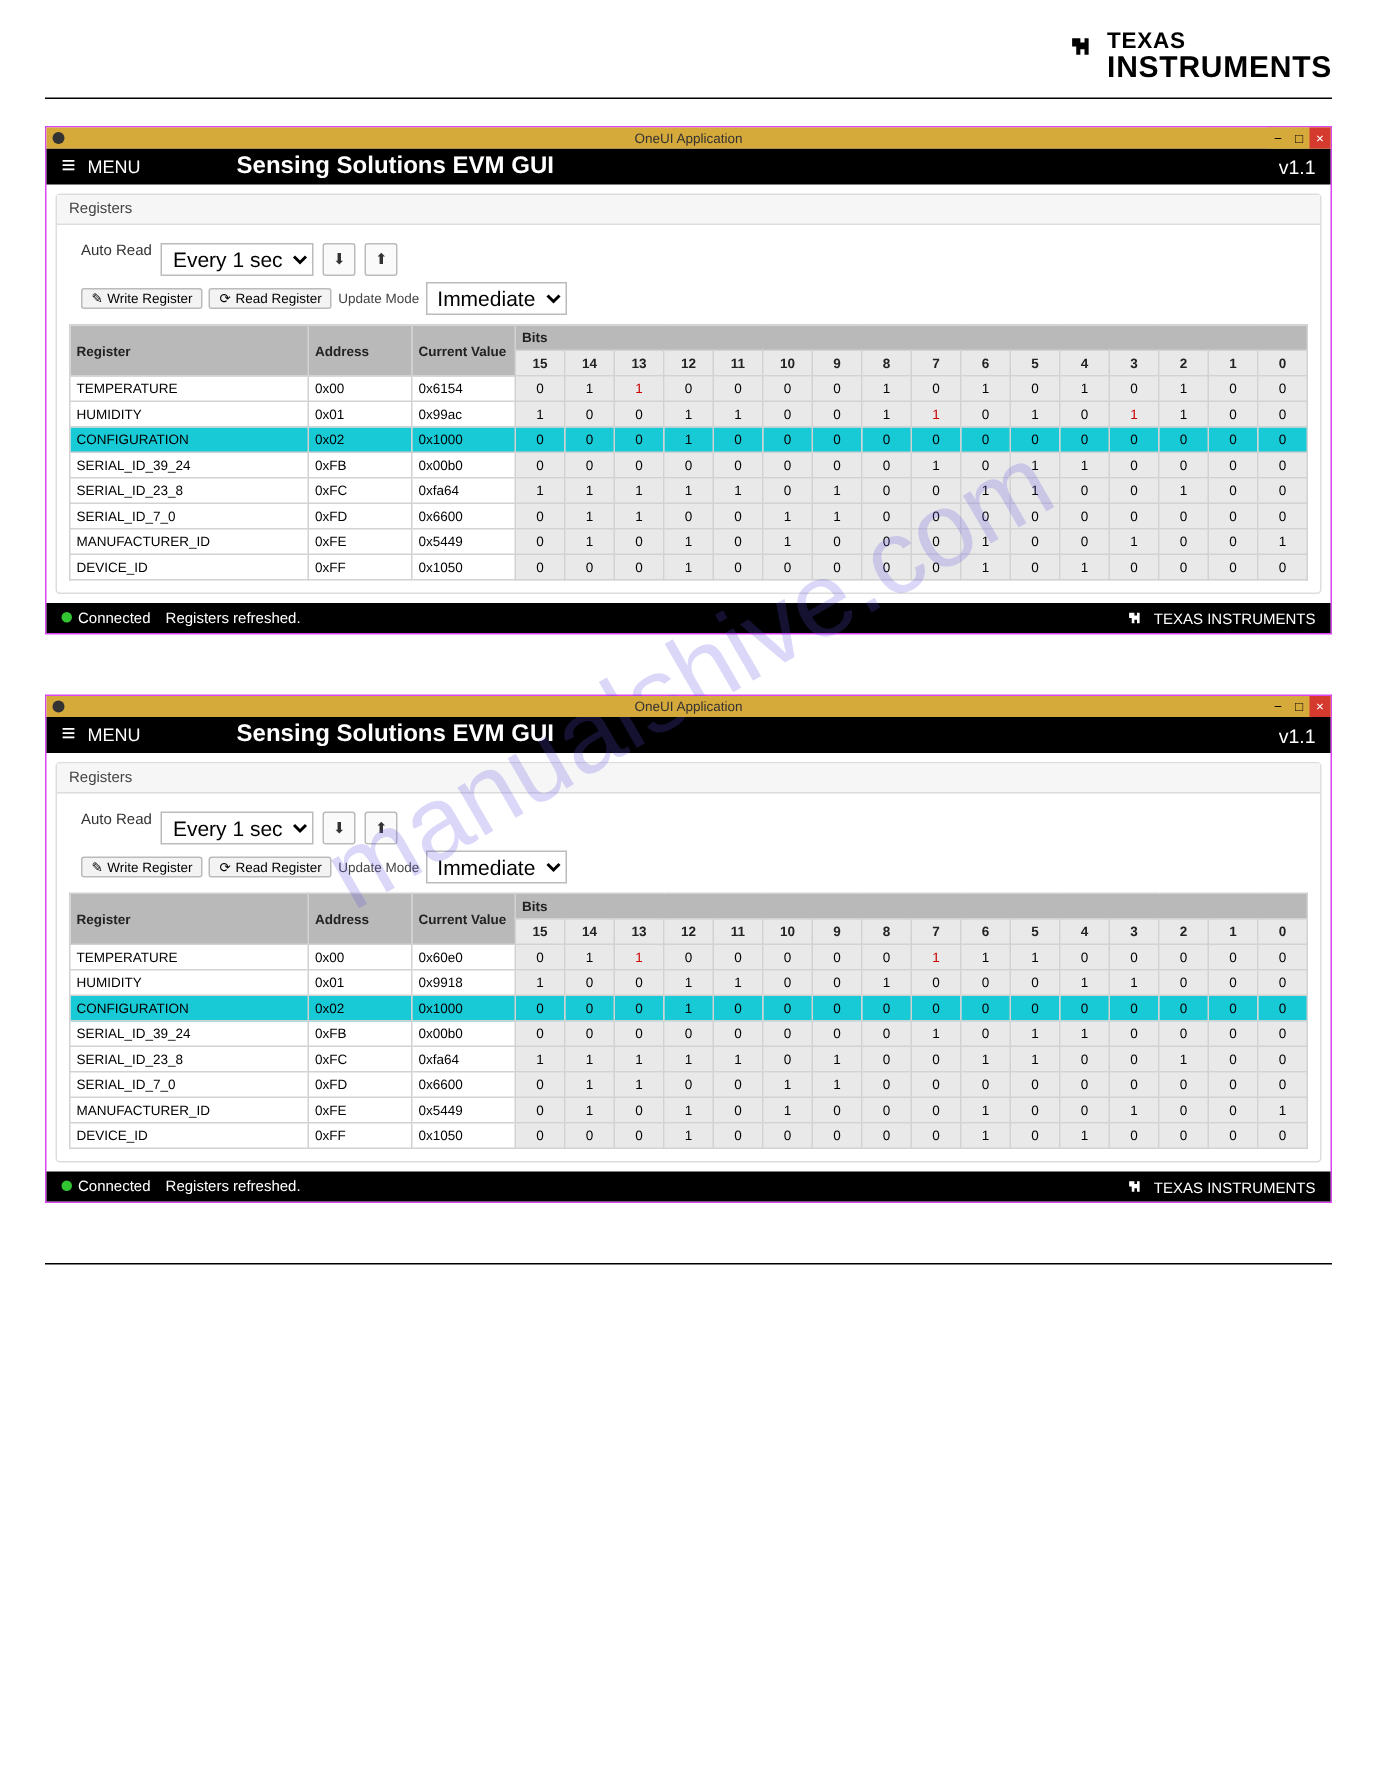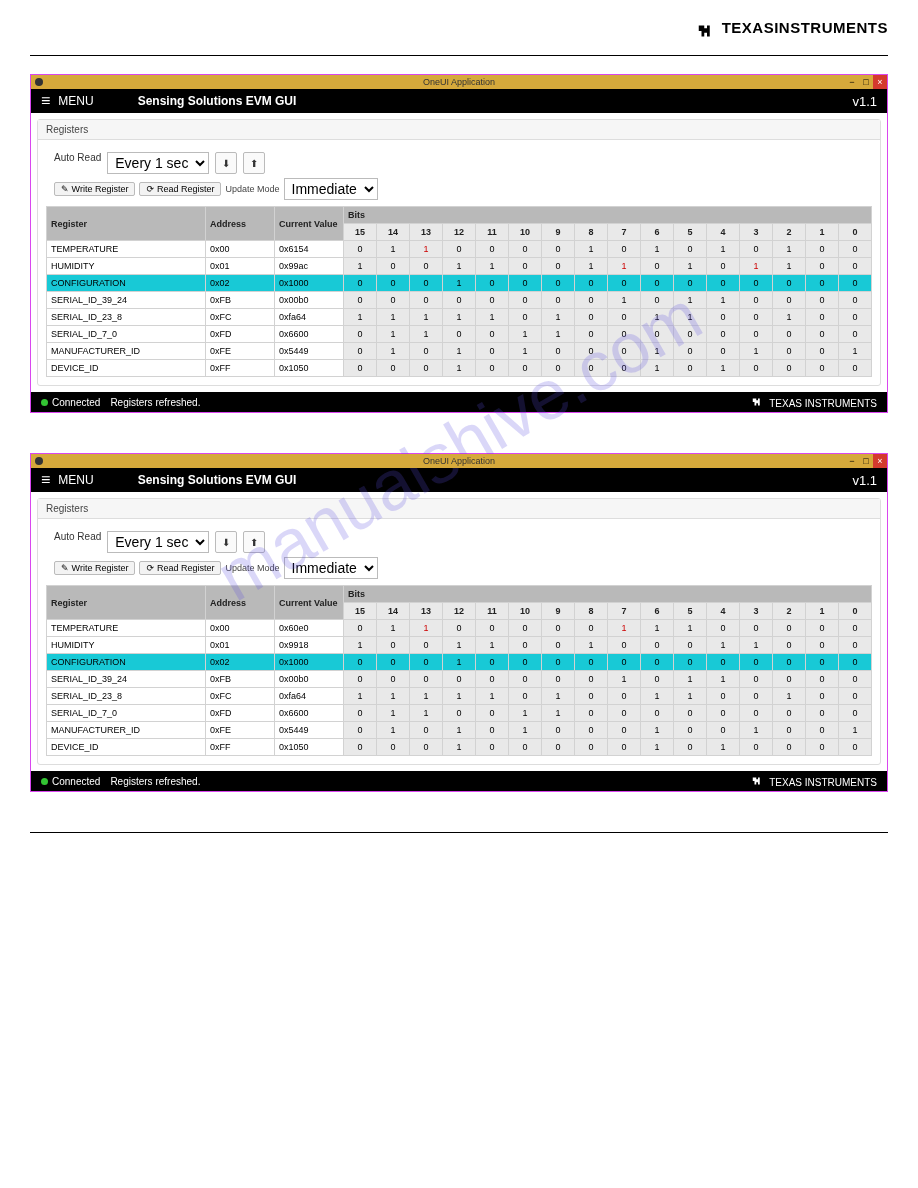--- a/index.html
+++ b/index.html
@@ -1,35 +1,35 @@
 <!DOCTYPE html>
 <html><head>
 <meta charset="utf-8">
 <style>
   body{margin:0;background:#fff;font-family:Arial,Helvetica,sans-serif;color:#000}
   .page{width:918px;margin:0 auto;padding:20px 30px 40px;box-sizing:border-box}
   .ti-header{display:flex;justify-content:flex-end;margin-bottom:10px}
   .ti-logo{display:flex;align-items:flex-start;gap:4px}
   .ti-chip{font-size:18px;font-weight:bold;line-height:1}
-  .ti-text{display:flex;flex-direction:row;line-height:1}
+  .ti-text{display:flex;flex-direction:column;line-height:1}
   .ti-t1{font-size:15px;font-weight:bold;letter-spacing:0.5px}
-  .ti-t2{font-size:15px;font-weight:bold;letter-spacing:0.5px}
+  .ti-t2{font-size:20px;font-weight:bold;letter-spacing:0.5px}
   hr.rule{border:none;border-top:1.5px solid #000;margin:6px 0 18px}
   .watermark{position:absolute;left:50%;top:50%;transform:translate(-50%,-50%) rotate(-30deg);font-size:70px;color:#5b4de0;opacity:.22;pointer-events:none;white-space:nowrap}
   .app-frame{border:1px solid #d946ef;background:#fff;margin-bottom:40px}
   .titlebar{background:#d6a93b;height:14px;position:relative;font-size:9px;text-align:center;line-height:14px;color:#333}
   .tb-dot{position:absolute;left:4px;top:3px;width:8px;height:8px;border-radius:50%;background:#333}
   .tb-right{position:absolute;right:0;top:0;display:flex}
   .tb-btn{width:14px;height:14px;background:#d6a93b;color:#000;font-size:9px;text-align:center;line-height:14px}
   .tb-close{background:#d43a2e;color:#fff}
   .menubar{background:#000;color:#fff;display:flex;align-items:center;justify-content:space-between;padding:3px 10px}
   .menubar-left{display:flex;align-items:center;gap:8px}
   .ham{font-size:16px}
   .menu-label{font-size:12px}
-  .menu-title{font-size:12px;font-weight:bold;margin-left:36px}
+  .menu-title{font-size:16px;font-weight:bold;margin-left:56px}
   .version{font-size:13px;font-weight:normal}
   .panel{margin:6px;border:1px solid #ddd;border-radius:3px}
   .panel-h{background:#f6f6f6;border-bottom:1px solid #ddd;padding:4px 8px;font-size:10px;color:#444}
   .panel-body{padding:8px}
   .row1{display:flex;align-items:flex-start;gap:6px;font-size:10px;color:#333;padding:4px 8px}
   .sel,.sel2{border:1px solid #bbb;font-size:14px;padding:1px 3px;background:#fff}
   .iconbtn{border:1px solid #bbb;background:#fafafa;width:20px;height:20px;font-size:10px;display:flex;align-items:center;justify-content:center;border-radius:2px}
   .row2{display:flex;align-items:center;gap:4px;padding:0 8px 6px;font-size:9px}
   .btn{border:1px solid #bbb;background:#f3f3f3;padding:1px 6px;border-radius:2px;display:flex;align-items:center;gap:3px}
   .mode-label{color:#444}

